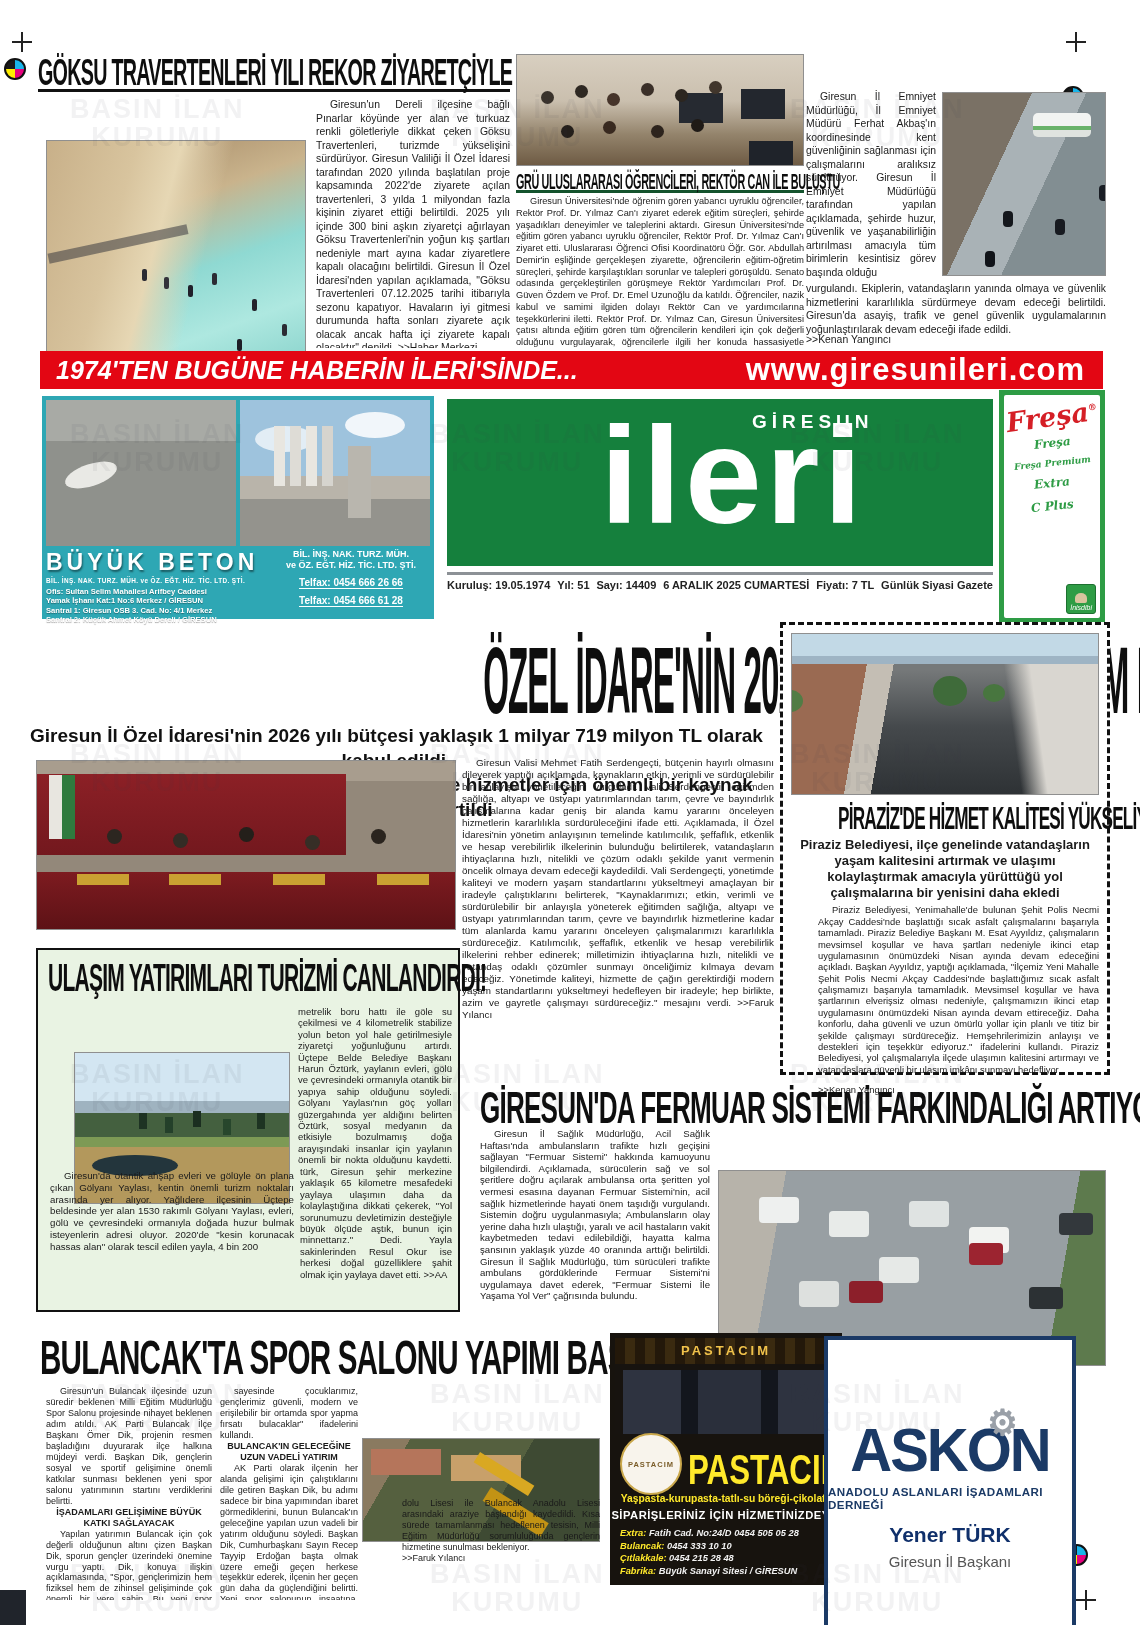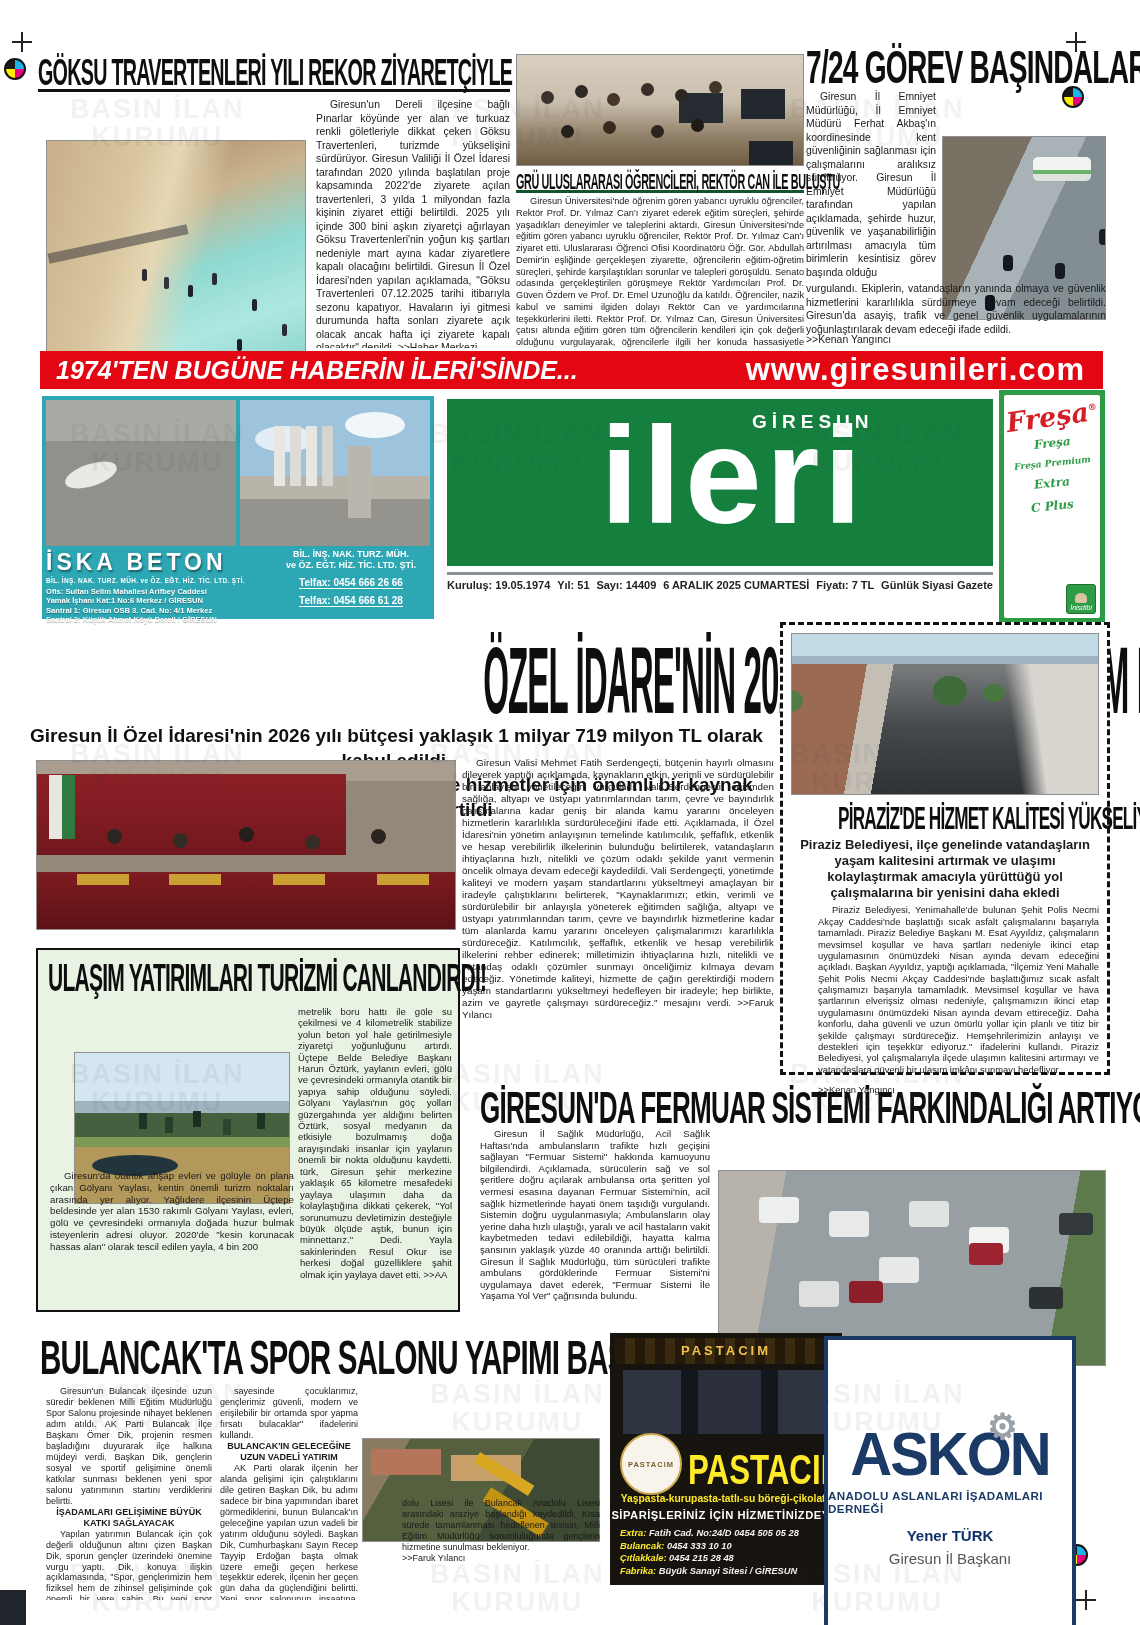--- a/index.html
+++ b/index.html
@@ -197,21 +197,21 @@
   #pastacim .contact .lbl { color:#ffe92b; }
   #pastacim .contact .val { color:#f2f2f2; }
 
   
   #askon { background:#fff; border:4px solid #1b3a66; display:flex; flex-direction:column;
     align-items:center; justify-content:center; gap:6px; }
   #askon .wordmark { position:relative; font-size:58px; font-weight:bold; color:#1b3a66;
     letter-spacing:-2px; transform:scaleY(1.05); line-height:1; }
   #askon .gear { position:absolute; right:34px; top:-14px; font-size:34px; color:#9aa0a8; }
   #askon .sub { font-size:11.6px; font-weight:bold; color:#1b3a66; letter-spacing:.4px; }
-  #askon .person { font-size:15px; font-weight:bold; color:#10306b; margin-top:6px; }
+  #askon .person { font-size:21px; font-weight:bold; color:#10306b; margin-top:6px; }
   #askon .role { font-size:15px; color:#555; }
 
   .subhead { font-weight:bold; text-align:center; }
 </style>
 </head>
 <body>
 
 <div id="wm-layer">
     <span class="wm" style="left: 70px; top: 95px;">BASIN İLAN
 KURUMU</span>
@@ -271,42 +271,39 @@
 
 <div class="abs" style="left:516px;top:54px;width:288px;height:294px;">
   <div class="ph" id="ph-classroom" style="width:288px;height:112px;"></div>
   <div class="hl" style="height:24px;margin-top:3px;border-bottom:3px solid #14532d;">
     <span style="font-size:15px;transform:scale(.72,1.45);letter-spacing:-.5px;">GRÜ ULUSLARARASI ÖĞRENCİLERİ, REKTÖR CAN İLE BULUŞTU</span>
   </div>
   <div class="just body-txt" style="font-size:9.2px;line-height:1.28;height:152px;margin-top:3px;">Giresun Üniversitesi'nde öğrenim gören yabancı uyruklu öğrenciler, Rektör Prof. Dr. Yılmaz Can'ı ziyaret ederek eğitim süreçleri, şehirde yaşadıkları deneyimler ve taleplerini aktardı. Giresun Üniversitesi'nde eğitim gören yabancı uyruklu öğrenciler, Rektör Prof. Dr. Yılmaz Can'ı ziyaret etti. Uluslararası Öğrenci Ofisi Koordinatörü Öğr. Gör. Abdullah Demir'in eşliğinde gerçekleşen ziyarette, öğrencilerin eğitim-öğretim süreçleri, şehirde karşılaştıkları sorunlar ve talepleri görüşüldü. Senato odasında gerçekleştirilen görüşmeye Rektör Yardımcıları Prof. Dr. Güven Özdem ve Prof. Dr. Emel Uzunoğlu da katıldı. Öğrenciler, nazik kabul ve samimi ilgiden dolayı Rektör Can ve yardımcılarına teşekkürlerini iletti. Rektör Prof. Dr. Yılmaz Can, Giresun Üniversitesi çatısı altında eğitim gören tüm öğrencilerin kendileri için çok değerli olduğunu vurgulayarak, öğrencilerle ilgili her konuda hassasiyetle yaklaştıklarını ifade etti. &gt;&gt;Mustafa Tekbaş</div>
 </div>
 
 <div class="abs" style="left:806px;top:42px;width:300px;height:306px;">
-  <div class="hl" style="height:44px;">
-    <span style="font-size:37px;transform:scale(.76,1.25);">7/24 GÖREV BAŞINDALAR</span>
-  </div>
   <div class="abs just small-body body-txt" style="left:0;top:48px;width:130px;height:188px;">Giresun İl Emniyet Müdürlüğü, İl Emniyet Müdürü Ferhat Akbaş'ın koordinesinde kent güvenliğinin sağlanması için çalışmalarını aralıksız sürdürüyor. Giresun İl Emniyet Müdürlüğü tarafından yapılan açıklamada, şehirde huzur, güvenlik ve yaşanabilirliğin artırılması amacıyla tüm birimlerin kesintisiz görev başında olduğu</div>
   <div class="ph abs" id="ph-police" style="left:136px;top:50px;width:164px;height:184px;"></div>
   <div class="abs just small-body" style="left:0;top:240px;width:300px;height:50px;">vurgulandı. Ekiplerin, vatandaşların yanında olmaya ve güvenlik hizmetlerini kararlılıkla sürdürmeye devam edeceği belirtildi. Giresun'da asayiş, trafik ve genel güvenlik uygulamalarının yoğunlaştırılarak devam edeceği ifade edildi.</div>
   <div class="abs small-body" style="left:0;top:291px;">&gt;&gt;Kenan Yangıncı</div>
 </div>
 
 <div class="abs" id="banner" style="left:40px;top:351px;width:1063px;height:38px;padding-left:16px;">
   <span class="slogan">1974'TEN BUGÜNE HABERİN İLERİ'SİNDE...</span>
   <span class="url">www.giresunileri.com</span>
 </div>
 
 <div class="abs" id="iska" style="left:42px;top:396px;width:392px;height:223px;">
   <div class="photos">
     <div class="ph" id="ph-iska-trucks"></div>
     <div class="ph" id="ph-iska-plant"></div>
   </div>
   <div class="bottom">
     <div style="width:226px;">
-      <div class="logo">İSKA BETON</div>
+      <div class="logo">BÜYÜK BETON</div>
       <div class="logo-sub">BİL. İNŞ. NAK. TURZ. MÜH. ve ÖZ. EĞT. HİZ. TİC. LTD. ŞTİ.</div>
       <div class="addr">
         <div>Ofis: Sultan Selim Mahallesi Arifbey Caddesi</div>
         <div>Yamak İşhanı Kat:1 No:6 Merkez / GİRESUN</div>
         <div>Santral 1: Giresun OSB 3. Cad. No: 4/1 Merkez</div>
         <div>Santral 2: Küçük Ahmet Köyü Dereli / GİRESUN</div>
       </div>
     </div>
     <div class="right">
       <div class="tagline">

